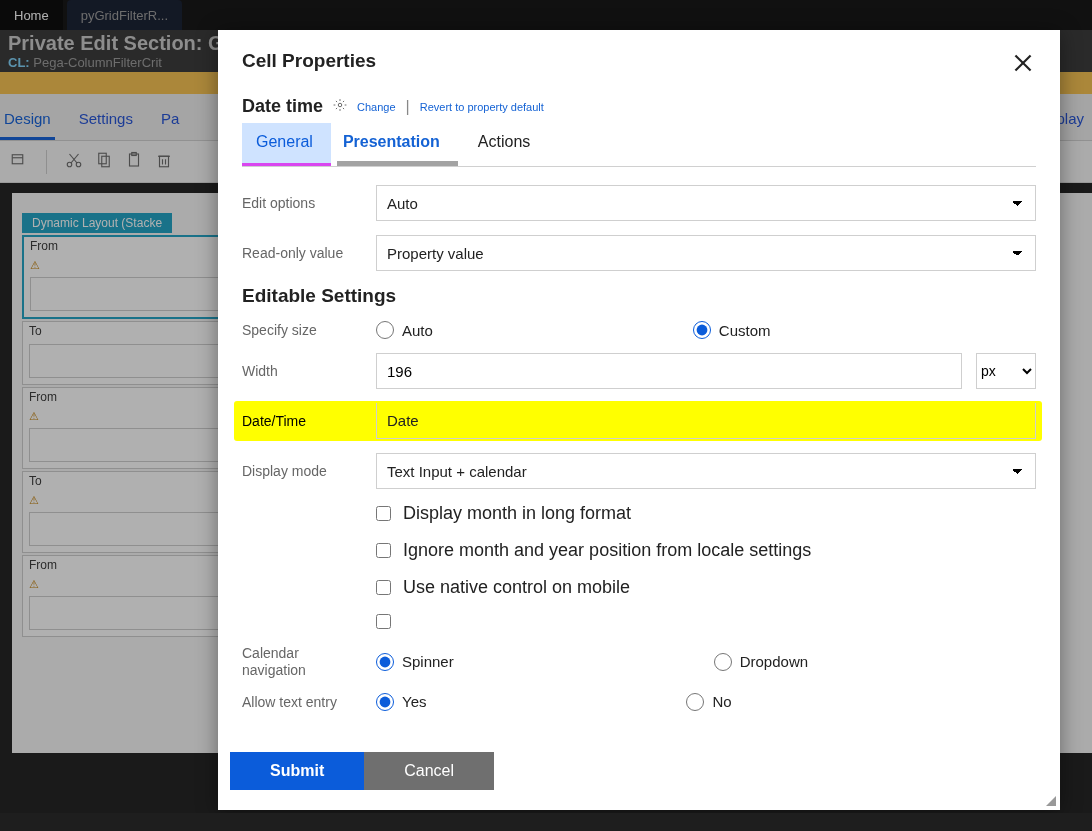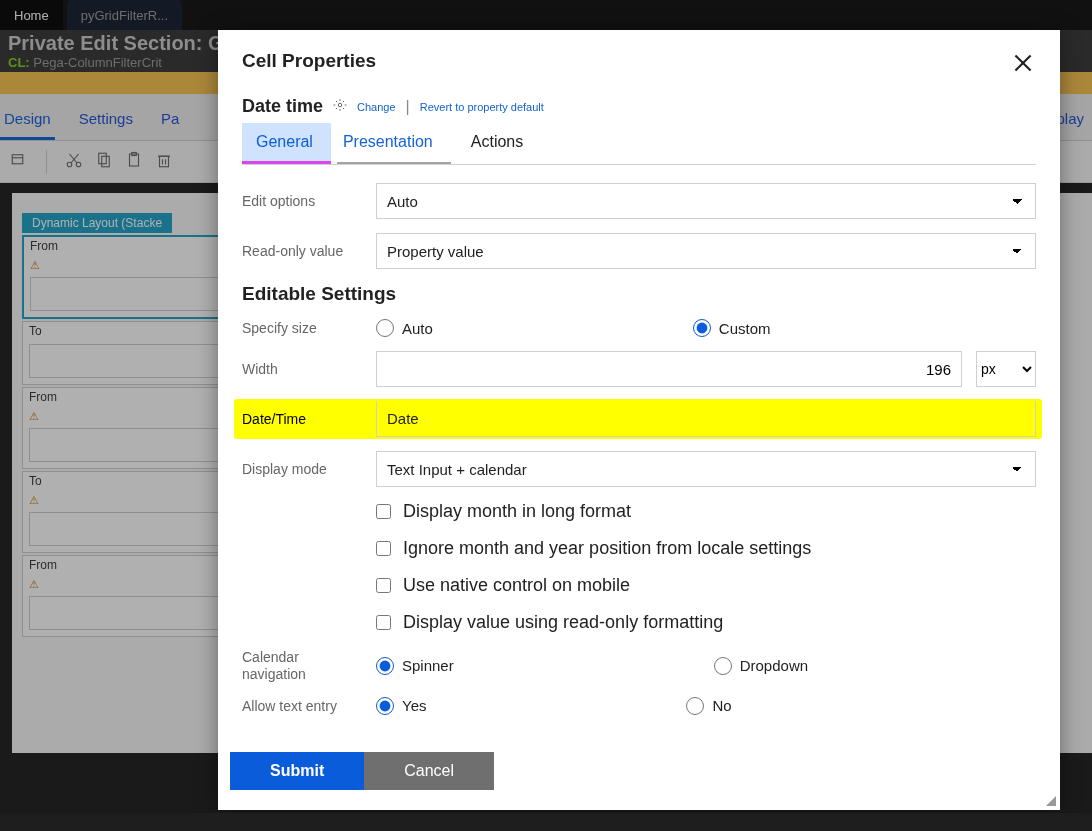--- a/index.html
+++ b/index.html
@@ -7,21 +7,21 @@
 
   
   .tabbar { height: 30px; background: #0b0b0b; display: flex; align-items: stretch; }
   .tab { padding: 6px 14px; font-size: 13px; color: #eee; display: flex; align-items: center; }
   .tab.active { background: #000; color: #fff; }
   .tab.secondary { background: #0f172a; color: #999; border-radius: 4px 4px 0 0; margin-left: 4px; }
 
   .header-row { padding: 2px 8px; background: #323232; }
   .header-title { color: #c9c9c9; font-size: 20px; font-weight: 600; }
   .header-sub { color: #999; font-size: 13px; }
-  .header-sub .cl { color: #84cc16; font-weight: bold; }
+  .header-sub .cl { color: #7dd3fc; font-weight: bold; }
 
   .orange-bar { height: 22px; background: #f7c04a; }
 
   .nav-tabs { background: #eeeeee; display: flex; gap: 20px; padding: 10px 0 0 0; border-bottom: 1px solid #d0d0d0; }
   .nav-tab { padding: 6px 4px 10px 4px; font-size: 15px; color: #1d4ed8; }
   .nav-tab.active { color: #0b5cda; border-bottom: 3px solid #0b5cda; font-weight: 500; }
 
   .toolbar { background: #f7f7f7; height: 42px; display: flex; align-items: center; gap: 12px; padding: 0 10px; border-bottom: 1px solid #ddd; }
   .toolbar .sep { width: 1px; height: 24px; background: #ccc; margin: 0 6px; }
   .toolbar svg { width: 18px; height: 18px; color: #666; }
@@ -45,36 +45,36 @@
   .modal-body { padding: 16px 24px 0 24px; flex: 1; overflow-y: scroll; position: relative; }
   .crumbs { display: flex; align-items: center; gap: 10px; flex-wrap: wrap; }
   .cog svg { width: 14px; height: 14px; color: #555; }
   .crumb-text { font-size: 18px; font-weight: 700; color: #222; }
   .crumb-link { color: #1462d4; font-size: 11px; }
   .crumb-sep { color: #888; }
 
   .mtabs { display: flex; border-bottom: 1px solid #d0d0d0; margin-top: 6px; }
   .mtab { padding: 10px 18px 10px 6px; font-size: 16px; }
   .mtab.t1 { background: #cfe3ff; color: #0b5cda; border-bottom: 3px solid #d946ef; margin-right: 6px; padding-left: 14px; }
-  .mtab.t2 { color: #1462d4; border-bottom: 2px solid #a3a3a3; }
+  .mtab.t2 { color: #1462d4; border-bottom: 5px solid #a3a3a3; font-weight: bold; }
   .mtab.t3 { color: #222; margin-left: 14px; }
 
   .form { margin-top: 18px; }
   .row { display: flex; align-items: center; margin-bottom: 14px; gap: 14px; }
   .label { width: 120px; font-size: 14px; color: #666; }
   .control { flex: 1; }
   .select, .txt { width: 100%; height: 36px; border: 1px solid #cfcfcf; padding: 0 10px; font-size: 15px; color: #222; background: #fff; }
   .select { appearance: none; background-image: linear-gradient(45deg, transparent 50%, #000 50%), linear-gradient(135deg, #000 50%, transparent 50%); background-position: calc(100% - 18px) 15px, calc(100% - 13px) 15px; background-size: 5px 5px, 5px 5px; background-repeat: no-repeat; }
   .section-h { font-size: 19px; font-weight: 600; color: #222; margin: 4px 0 14px 0; }
 
   .radio-row { display: flex; gap: 260px; }
   .radio-opt { display: flex; align-items: center; gap: 8px; font-size: 15px; color: #222; }
   input[type=radio] { width: 18px; height: 18px; accent-color: #0b5cda; }
   .width-group { display: flex; gap: 14px; }
-  .width-input { flex: 1; height: 36px; border: 1px solid #cfcfcf; text-align: right; padding: 0 10px; font-size: 15px; }
+  .width-input { flex: 1; height: 36px; border: 1px solid #cfcfcf; text-align: left; padding: 0 10px; font-size: 15px; }
   .unit-select { width: 60px; height: 36px; border: 1px solid #cfcfcf; font-size: 14px; background: #fff; }
 
   .highlight-row { position: relative; }
   .highlight-row::before { content:""; position:absolute; left:-8px; right:-6px; top:-2px; bottom:-2px; background: #ffff00; z-index: 0; border-radius: 3px; }
   .highlight-row > * { position: relative; z-index: 1; }
   .highlight-row .label { color: #000; }
   .highlight-row .select { background: transparent; border-top: none; }
 
   .chk-row { display: flex; align-items: center; gap: 12px; margin-bottom: 16px; margin-left: 134px; }
   .chk-row input { width: 15px; height: 15px; }
@@ -282,21 +282,20 @@
       <div class="chk-row">
         <input type="checkbox" style="">
         <label>Ignore month and year position from locale settings</label>
       </div>
       <div class="chk-row">
         <input type="checkbox" style="">
         <label>Use native control on mobile</label>
       </div>
       <div class="chk-row">
         <input type="checkbox" style="">
-        <label>Display value using read-only formatting</label>
       </div>
 
       <div class="row">
         <div class="label" style="line-height:1.2">Calendar navigation</div>
         <div class="control radio-row">
           <label class="radio-opt">
             <input type="radio" name="calnav" checked="" style="">
             <span>Spinner</span>
           </label>
           <label class="radio-opt">

